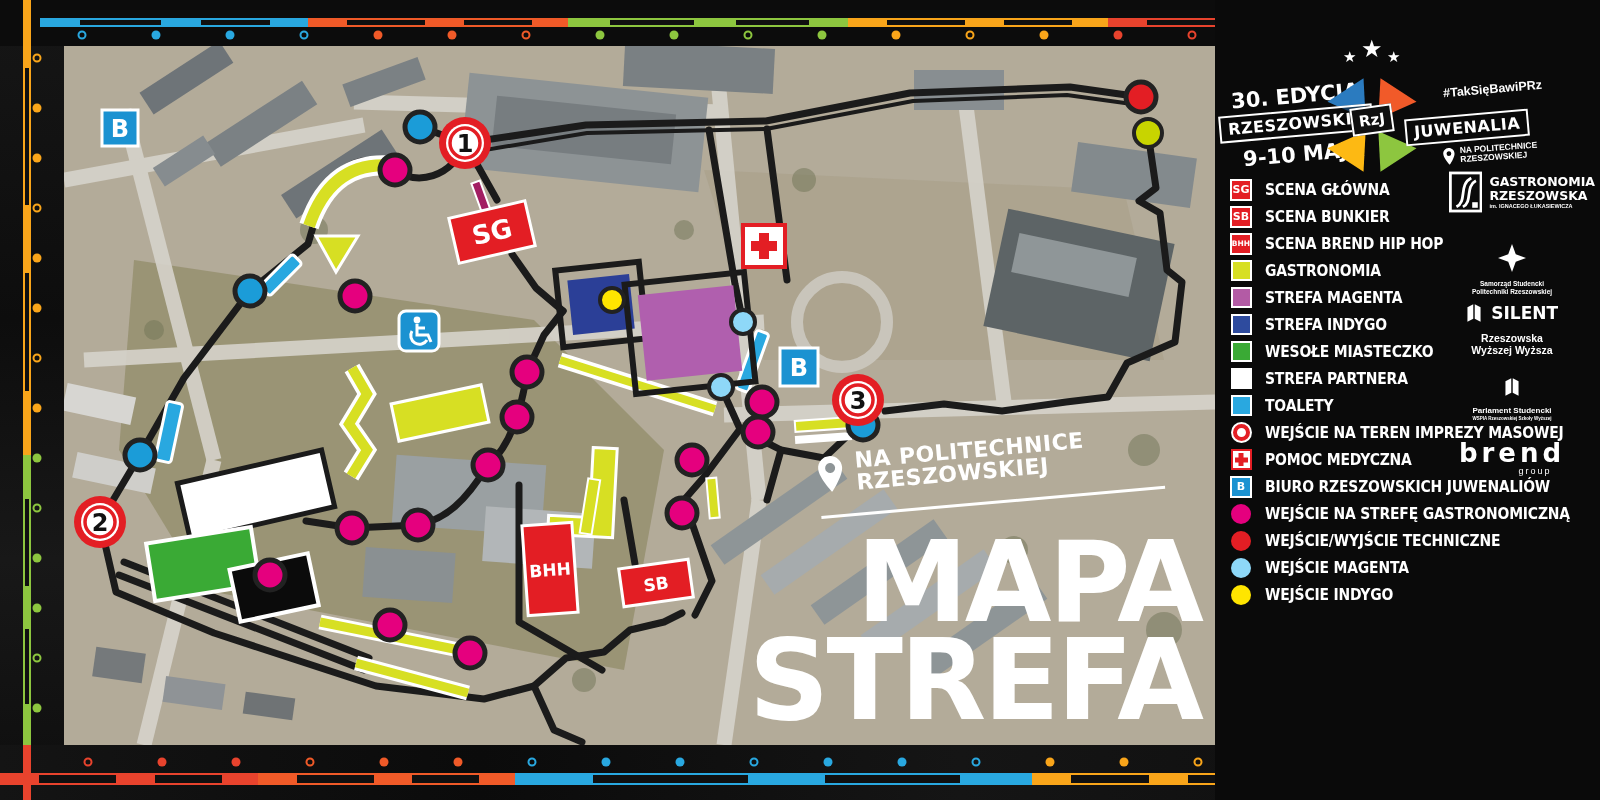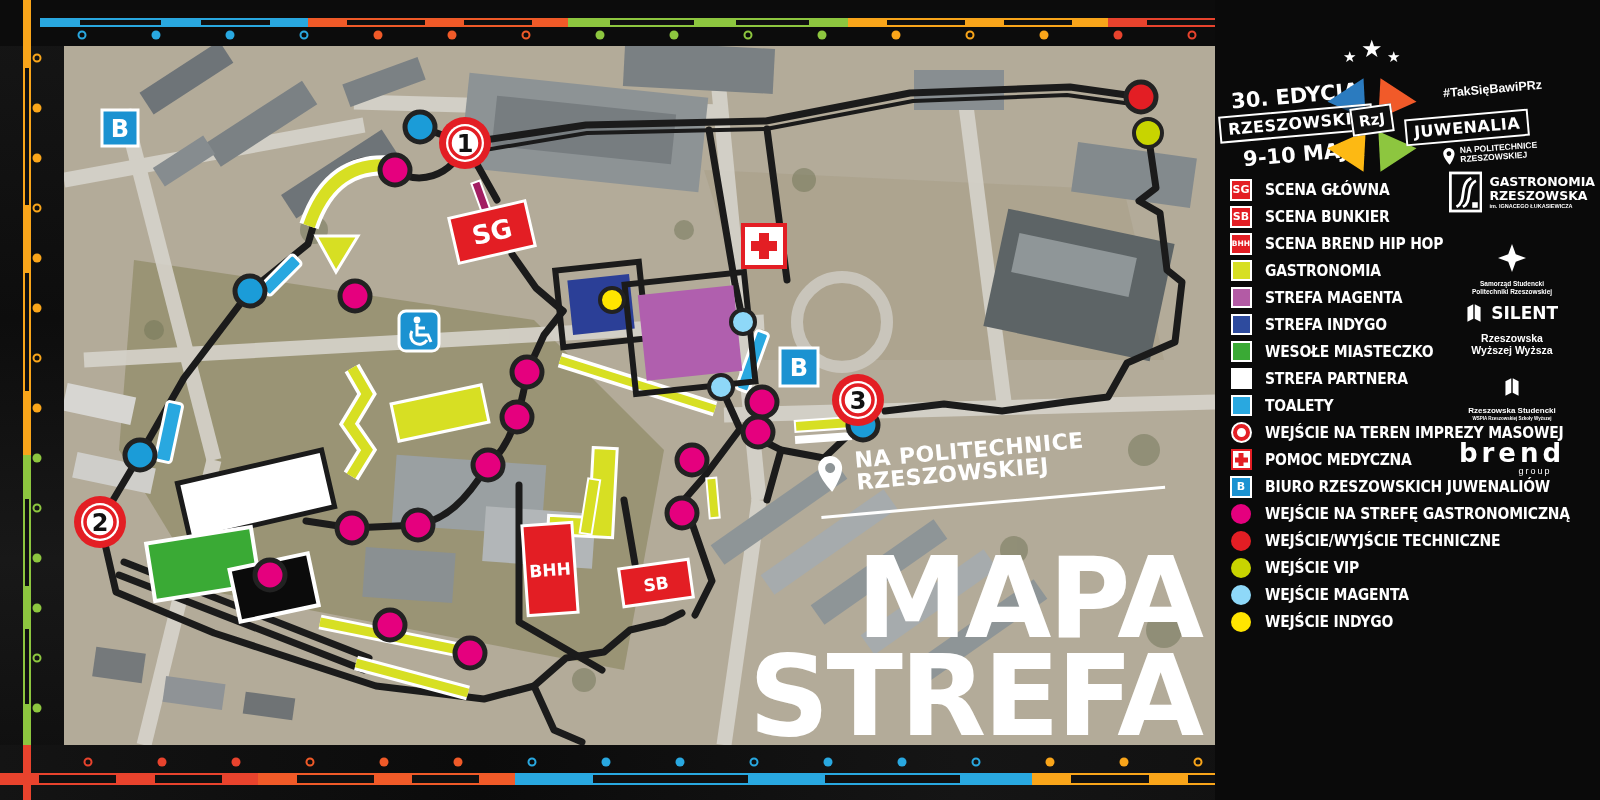--- a/index.html
+++ b/index.html
@@ -15,21 +15,21 @@
   .strip{position:absolute;display:flex;}
   #strip-top{left:40px;top:18px;width:1560px;height:9px;flex-direction:row;z-index:3;}
   #strip-bottom{left:0;top:773px;width:1600px;height:12px;flex-direction:row;}
   #strip-left{left:23px;top:0;width:8px;height:800px;flex-direction:column;}
   #strip-right{left:1570px;top:0;width:8px;height:800px;flex-direction:column;}
   .seg{position:relative;flex:none;}
   .bar{position:absolute;background:#101010;}
   .dot{position:absolute;width:9px;height:9px;border-radius:50%;transform:translate(-50%,-50%);box-sizing:border-box;}
   .dot.hollow{background:transparent!important;border:2px solid;}
   
-  #map-title{position:absolute;right:14px;bottom:0px;text-align:right;color:#fff;
+  #map-title{position:absolute;right:14px;bottom:16px;text-align:right;color:#fff;
     font-family:"DejaVu Sans",sans-serif;font-weight:800;font-size:112px;line-height:.87;letter-spacing:-3px;}
   #map-tag{position:absolute;right:52px;top:408px;width:345px;transform:rotate(-5deg);
     display:flex;align-items:center;gap:12px;flex-wrap:wrap;}
   #map-tag .tag-lines{font-weight:bold;font-size:22px;line-height:1.02;letter-spacing:.5px;
     font-family:"DejaVu Sans",sans-serif;}
   #map-tag .tag-rule{width:100%;height:3px;background:#fff;margin-top:6px;}
   
   .abs{position:absolute;}
   #stars{left:128px;top:40px;color:#fff;}
   #stars span{display:inline-block;}
@@ -410,26 +410,20 @@
         <span class="llab">WEJŚCIE NA STREFĘ GASTRONOMICZNĄ</span>
       </div>
       <div class="lrow">
         <span class="lic">
           <span class="circle" style="--c: #e31e24;"></span>
         </span>
         <span class="llab">WEJŚCIE/WYJŚCIE TECHNICZNE</span>
       </div>
       <div class="lrow">
         <span class="lic">
-          <span class="circle" style="--c: #c8d400;"></span>
-        </span>
-        <span class="llab">WEJŚCIE VIP</span>
-      </div>
-      <div class="lrow">
-        <span class="lic">
           <span class="circle" style="--c: #8ed8f8;"></span>
         </span>
         <span class="llab">WEJŚCIE MAGENTA</span>
       </div>
       <div class="lrow">
         <span class="lic">
           <span class="circle" style="--c: #ffe500;"></span>
         </span>
         <span class="llab">WEJŚCIE INDYGO</span>
       </div>
@@ -471,21 +465,21 @@
       <div>Rzeszowska</div>
       <div>Wyższej Wyższa</div>
     </div>
   </div>
 
   <div class="partner" id="parlament">
     <svg width="16" height="22" viewBox="0 0 22 26">
       <path d="M2,5 L10,1 L10,21 L2,25 Z" fill="#fff"></path>
       <path d="M12,1 L20,5 L20,25 L12,21 Z" fill="#fff"></path>
     </svg>
-    <div class="n">Rzeszowska Studencki</div>
+    <div class="n">Parlament Studencki</div>
     <div class="s">WSPIA Rzeszowskiej Szkoły Wyższej</div>
   </div>
 
   <div class="partner" id="brend">
     <div class="n">brend</div>
     <div class="s">group</div>
   </div>
 </div>
 
 <div id="decor">

